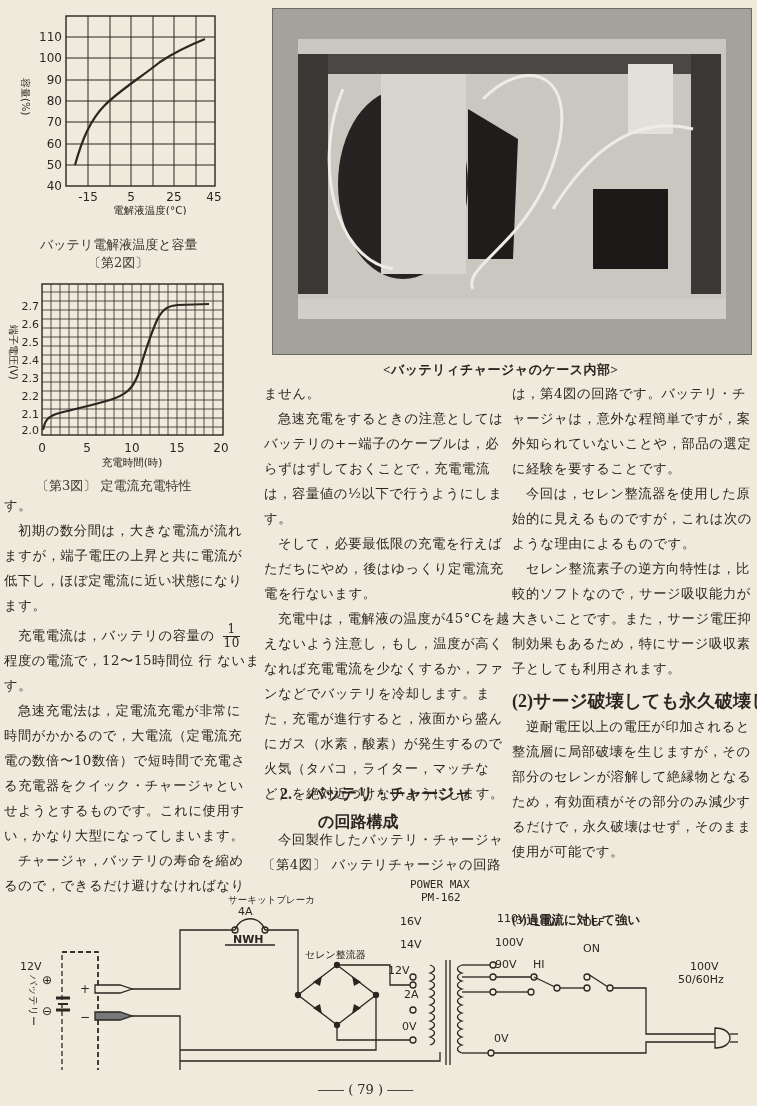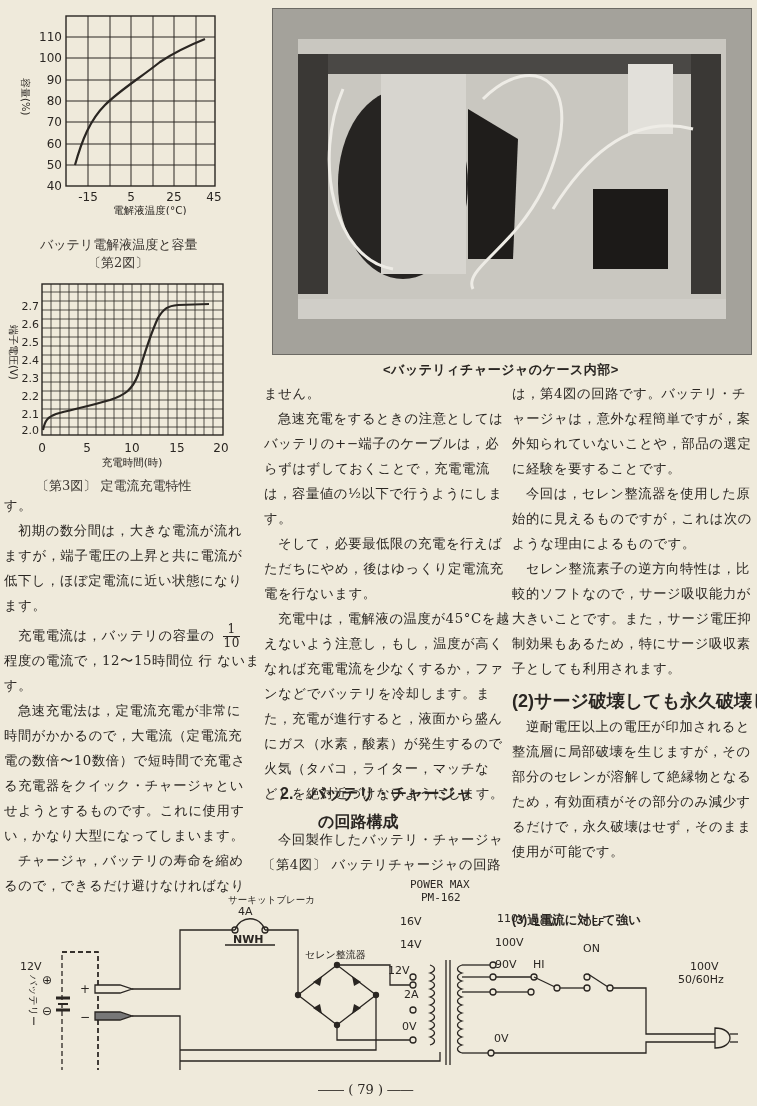--- a/index.html
+++ b/index.html
@@ -1,20 +1,20 @@
 <!DOCTYPE html>
 <html><head>
 <meta charset="utf-8">
 <style>
   html,body{margin:0;padding:0;}
   body{width:757px;height:1106px;background:#efeadb;position:relative;overflow:hidden;
        font-family:"DejaVu Serif",serif;color:#2a2622;}
   .abs{position:absolute;}
   .txt{font-size:13.3px;line-height:25px;letter-spacing:0.6px;white-space:nowrap;}
-  .bold{font-family:Liberation Sans, sans-serif;font-weight:bold;}
+  .bold{font-family:Liberation Serif, serif;font-weight:bold;}
   .mono{font-family:"DejaVu Sans Mono",monospace;}
   .cap{font-size:13px;color:#3a3530;}
   .photo{background:#8c8a84;border:1px solid #6c6a64;}
   svg text{font-family:"DejaVu Sans",sans-serif;fill:#2a2622;}
 </style>
 </head>
 <body>
 
 <div class="abs" style="left:0;top:0;width:260px;height:262px;">
   <svg width="260" height="215">

